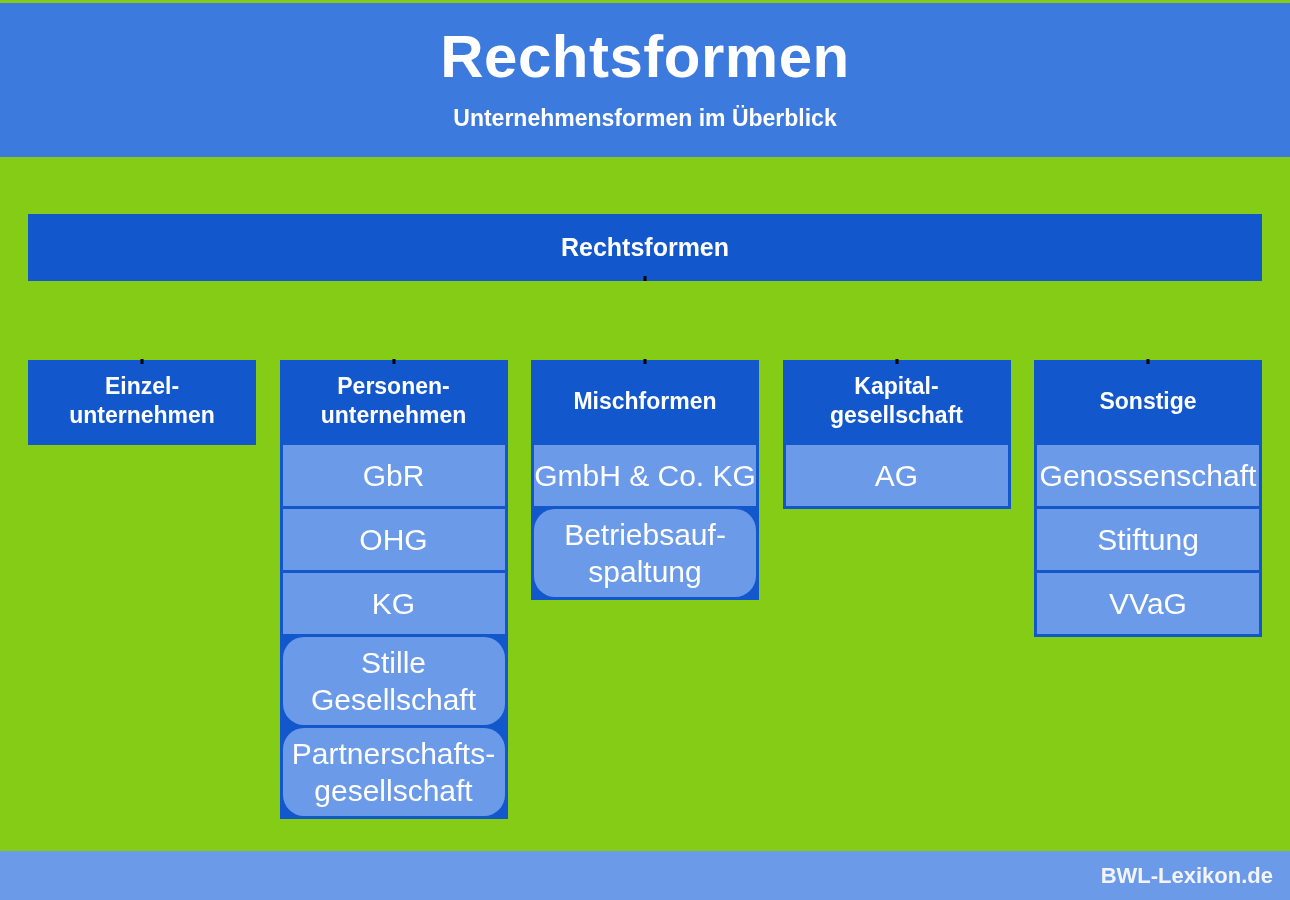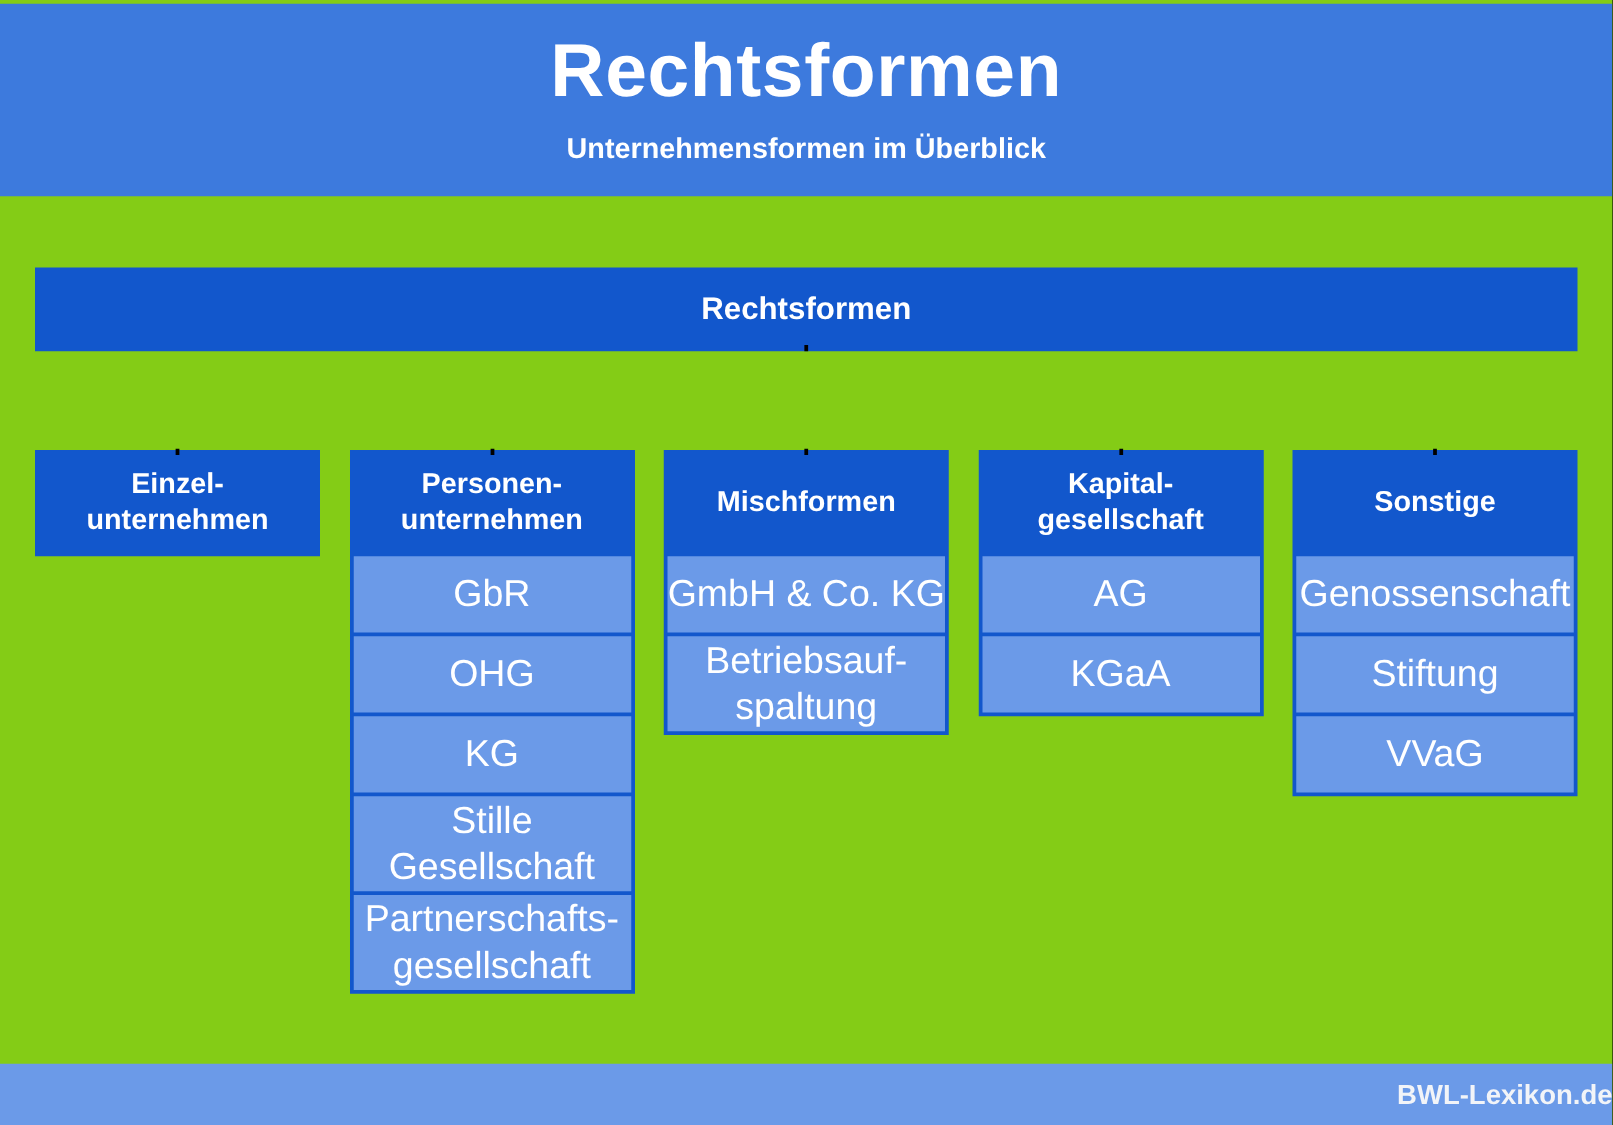--- a/index.html
+++ b/index.html
@@ -105,33 +105,33 @@
     height: 61px;
     display: flex;
     align-items: center;
     justify-content: center;
     text-align: center;
     color: #ffffff;
     font-size: 30px;
     line-height: 1.25;
     white-space: pre-line;
   }
-  .item.tall { height: 76px; }
+  .item.tall { height: 88px; border-radius: 21px; }
 
   
   .footer {
     position: absolute;
     left: 0; bottom: 0;
     width: 100%; height: 49px;
     background: #6b9ae8;
     box-sizing: border-box;
     display: flex;
     align-items: center;
     justify-content: flex-end;
-    padding-right: 0;
+    padding-right: 17px;
     color: #f2f4f8;
     font-size: 22px;
     font-weight: bold;
   }
 </style>
 </head>
 <body>
 
 <div class="canvas">
 
@@ -164,21 +164,20 @@
       <div class="col">
         <div class="col-header"><span>Mischformen</span><span class="stub"></span></div>
         <div class="item">GmbH &amp; Co. KG</div>
         <div class="item tall">Betriebsauf-
 spaltung</div>
       </div>
       <div class="col">
         <div class="col-header"><span>Kapital-
 gesellschaft</span><span class="stub"></span></div>
         <div class="item">AG</div>
-        <div class="item">KGaA</div>
       </div>
       <div class="col">
         <div class="col-header"><span>Sonstige</span><span class="stub"></span></div>
         <div class="item">Genossenschaft</div>
         <div class="item">Stiftung</div>
         <div class="item">VVaG</div>
       </div>
     </div>
 
   <footer class="footer">

